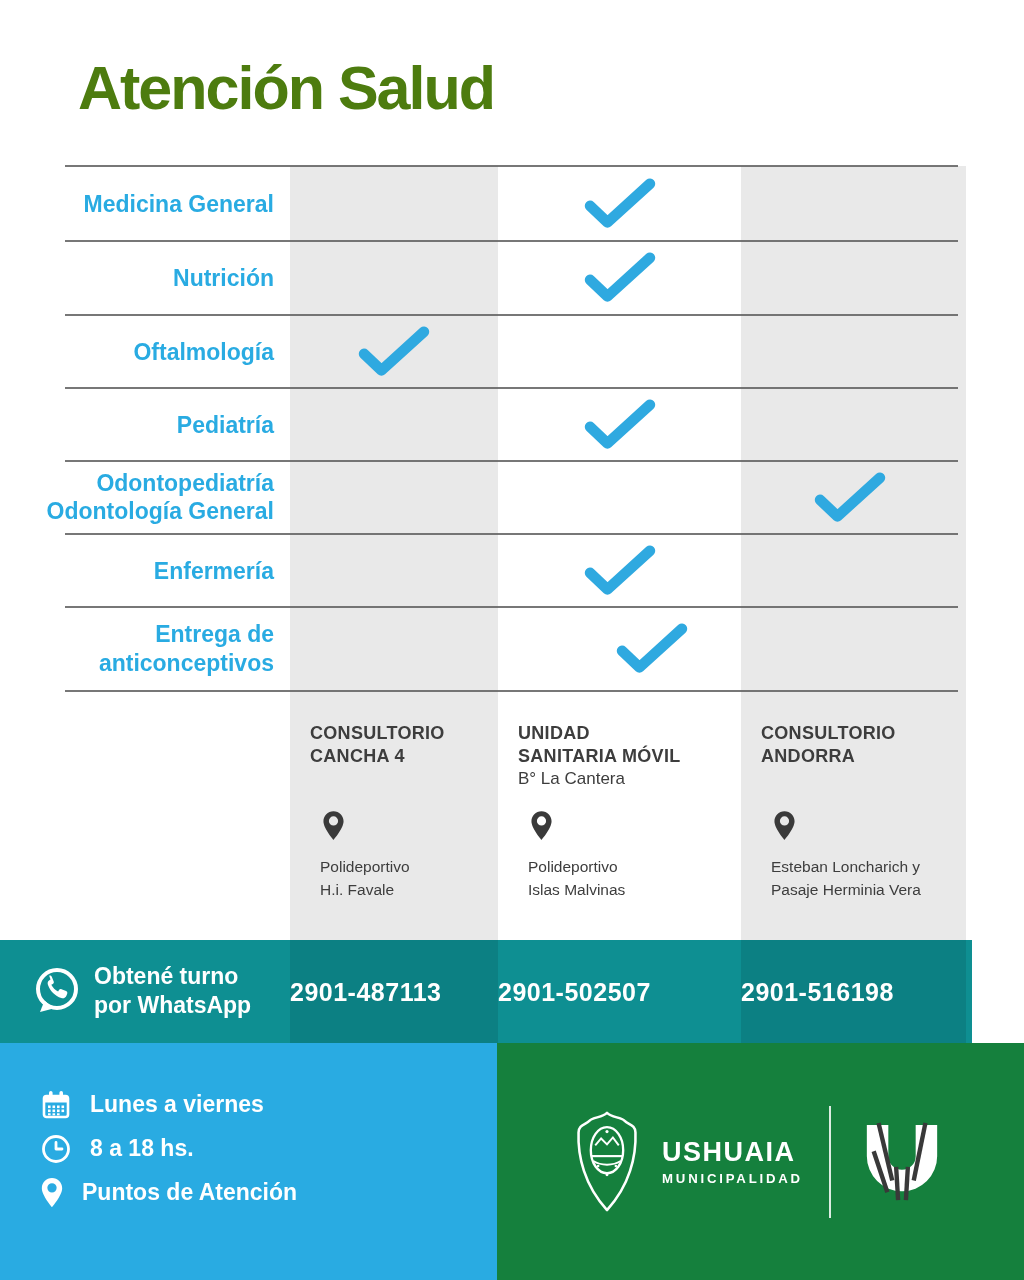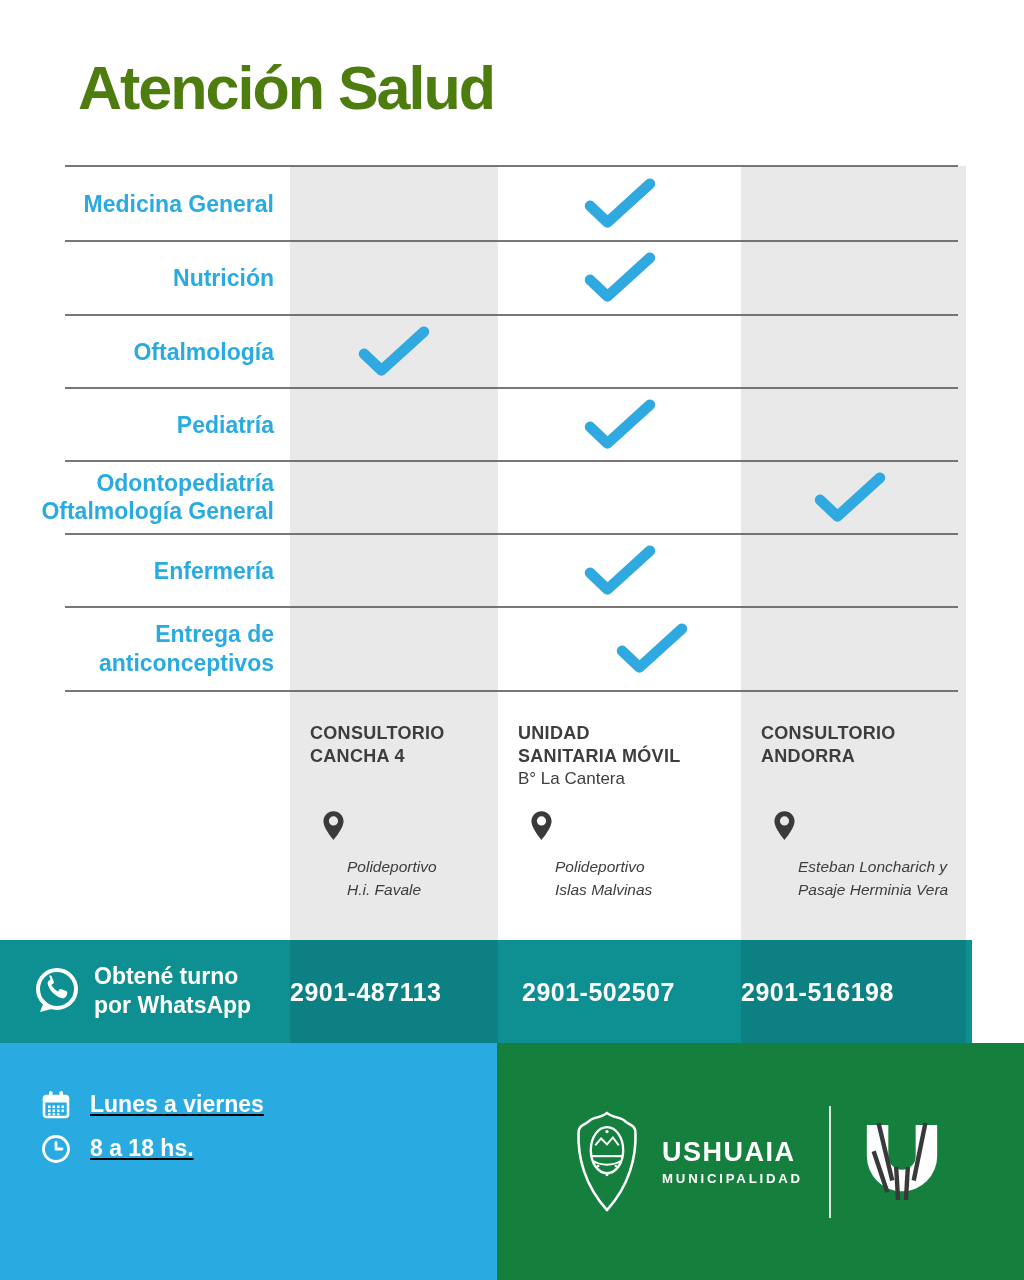--- a/index.html
+++ b/index.html
@@ -34,42 +34,42 @@
 
   
   .colhead{position:absolute;top:692px;height:248px;box-sizing:border-box;padding:30px 6px 0 20px;}
   .colhead.pa{left:290px;width:208px;}
   .colhead.pb{left:498px;width:243px;}
   .colhead.pc{left:741px;width:225px;}
   .col-title{font-size:18px;font-weight:bold;color:#3D3D3D;line-height:1.25;
              letter-spacing:.3px;white-space:pre-line;}
   .col-sub{font-size:17px;color:#3D3D3D;margin-top:2px;}
   .col-pin{position:absolute;left:32px;top:118px;}
-  .col-addr{position:absolute;left:30px;top:163px;font-size:15.5px;font-style:italic;
-            color:#3D3D3D;line-height:1.5;white-space:pre-line;margin-left:27px;}
+  .col-addr{position:absolute;left:30px;top:163px;font-size:15.5px;
+            color:#3D3D3D;line-height:1.5;white-space:pre-line;}
 
   
   .wabar{position:absolute;top:940px;left:0;width:972px;height:103px;background:#0E8F92;}
   .wabar .shade{position:absolute;top:0;height:100%;background:rgba(0,0,0,.10);}
   .shade-a{left:290px;width:208px;}
   .shade-b{left:741px;width:225px;}
   .wa-icon{position:absolute;left:28px;top:24px;}
   .wa-label{position:absolute;left:94px;top:50%;transform:translateY(-50%);
             color:#fff;font-size:23px;font-weight:bold;line-height:1.3;white-space:pre-line;}
   .phone{position:absolute;top:50%;transform:translateY(-50%);text-align:left;
          color:#fff;font-size:25px;font-weight:bold;letter-spacing:.5px;}
   .ph-a{left:290px;width:208px;}
-  .ph-b{left:498px;width:243px;padding-left:24px;}
+  .ph-b{left:498px;width:243px;}
   .ph-c{left:741px;width:225px;}
 
   
   .footer{position:absolute;top:1043px;left:0;width:1024px;height:237px;}
   .foot-left{position:absolute;left:0;top:0;width:497px;height:237px;background:#29ABE2;}
   .sched{position:absolute;left:40px;top:46px;display:flex;flex-direction:column;gap:13px;}
-  .sched-item{display:flex;align-items:center;gap:18px;height:31px;text-decoration:underline;}
+  .sched-item{display:flex;align-items:center;gap:18px;height:31px;}
   .sched-item .lbl{color:#fff;font-size:23px;font-weight:bold;}
   .foot-right{position:absolute;left:497px;top:0;width:527px;height:237px;background:#15803d;
               display:flex;align-items:center;justify-content:center;gap:22px;}
   .brand-text{display:flex;flex-direction:column;}
   .brand-name{color:#fff;font-size:27px;font-weight:bold;letter-spacing:1.5px;}
   .brand-sub{color:#fff;font-size:13.2px;font-weight:bold;letter-spacing:2.8px;margin-top:3px;}
   .brand-divider{width:2px;height:112px;background:rgba(255,255,255,.85);margin:0 4px;}
 </style>
 </head>
 <body>
@@ -159,21 +159,21 @@
         </div>
       <div class="t-cell c3">
           <svg class="check" viewBox="0 0 80 58" style="visibility: hidden;">
             <path d="M9 31 L27 48 L71 8" fill="none" stroke="#2FA9E0" stroke-width="11" stroke-linecap="round" stroke-linejoin="round"></path>
           </svg>
         </div>
     </div>
     <div class="t-row">
       <div class="t-label">
           <span>Odontopediatría
-Oftalmología General</span>
+Odontología General</span>
         </div>
       <div class="t-cell c1">
           <svg class="check" viewBox="0 0 80 58" style="visibility: hidden;">
             <path d="M9 31 L27 48 L71 8" fill="none" stroke="#2FA9E0" stroke-width="11" stroke-linecap="round" stroke-linejoin="round"></path>
           </svg>
         </div>
       <div class="t-cell c2">
           <svg class="check" viewBox="0 0 80 58" style="visibility: hidden;">
             <path d="M9 31 L27 48 L71 8" fill="none" stroke="#2FA9E0" stroke-width="11" stroke-linecap="round" stroke-linejoin="round"></path>
           </svg>
@@ -298,20 +298,26 @@
           </svg>
           <span class="lbl">Lunes a viernes</span>
         </div>
         <div class="sched-item">
           <svg width="32" height="32" viewBox="0 0 32 32">
             <circle cx="16" cy="16" r="12.5" fill="none" stroke="#fff" stroke-width="2.8"></circle>
             <path d="M16 9.5 V16 h6" fill="none" stroke="#fff" stroke-width="2.8" stroke-linecap="round" stroke-linejoin="round"></path>
           </svg>
           <span class="lbl">8 a 18 hs.</span>
         </div>
+        <div class="sched-item">
+          <svg width="24" height="31" viewBox="0 0 24 32">
+            <path fill-rule="evenodd" fill="#fff" d="M12 1C6 1 1.5 5.7 1.5 11.5 C1.5 19 12 31 12 31 s10.5-12 10.5-19.5 C22.5 5.7 18 1 12 1 z M12 16 a4.8 4.8 0 1 1 0-9.6 a4.8 4.8 0 0 1 0 9.6 z"></path>
+          </svg>
+          <span class="lbl">Puntos de Atención</span>
+        </div>
       </div>
     </div>
     <div class="foot-right">
       <svg width="66" height="104" viewBox="0 0 66 106">
         <path d="M33 3 C38 8 47 7 51 11 C55 15 62 15 62 23 C63 47 56 77 33 102 C10 77 3 47 4 23 C4 15 11 15 15 11 C19 7 28 8 33 3 Z" fill="none" stroke="#fff" stroke-width="2.6" stroke-linejoin="round"></path>
         <ellipse cx="33" cy="41" rx="16.5" ry="23.5" fill="none" stroke="#fff" stroke-width="2.4"></ellipse>
         <path d="M21 36 L27 29 L33 35 L39 28 L45 36" fill="none" stroke="#fff" stroke-width="2"></path>
         <circle cx="33" cy="22" r="1.6" fill="#fff"></circle>
         <path d="M17.5 47 H48.5" stroke="#fff" stroke-width="2.2"></path>
         <path d="M19 52 C27 57 39 57 47 52" fill="none" stroke="#fff" stroke-width="2"></path>

